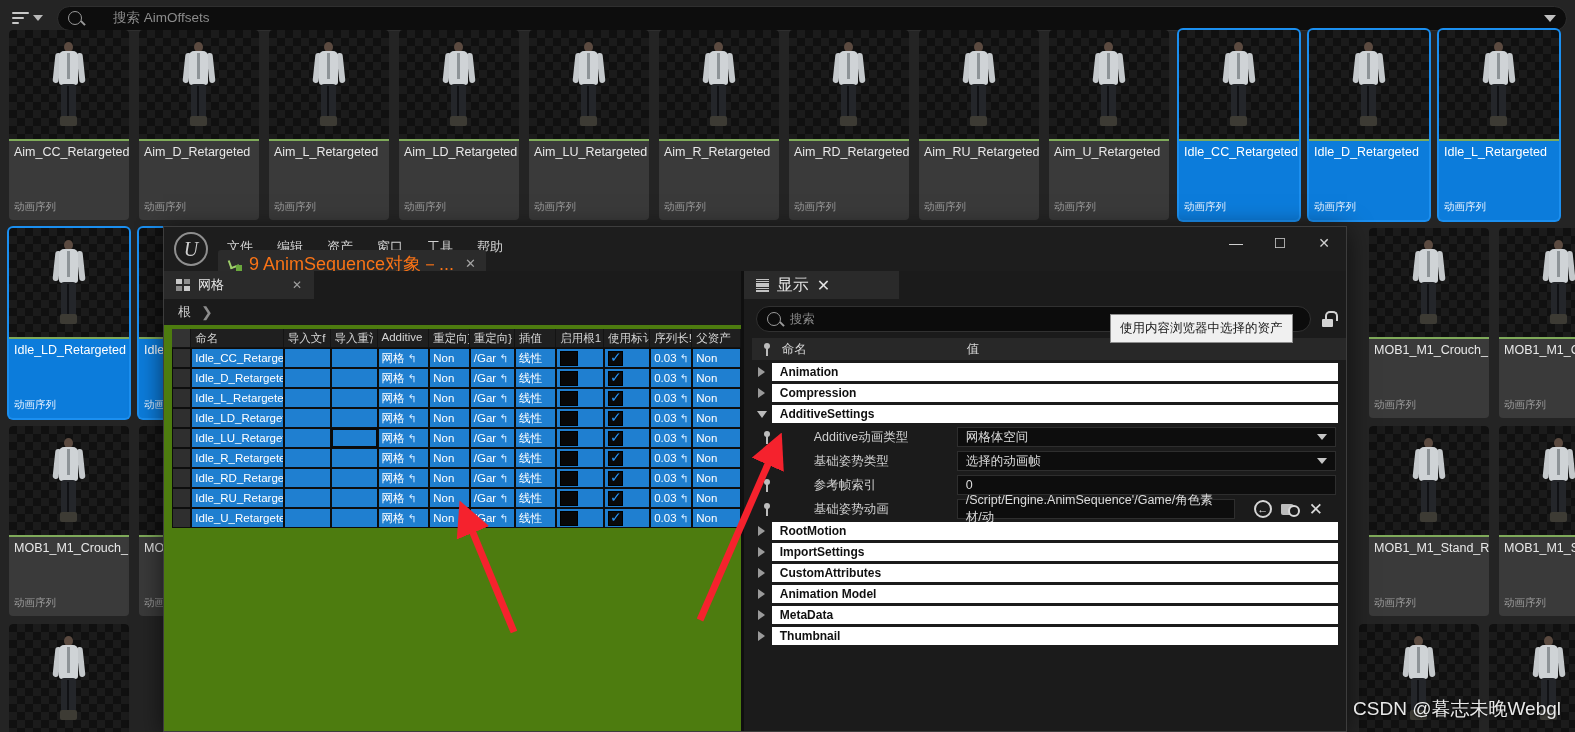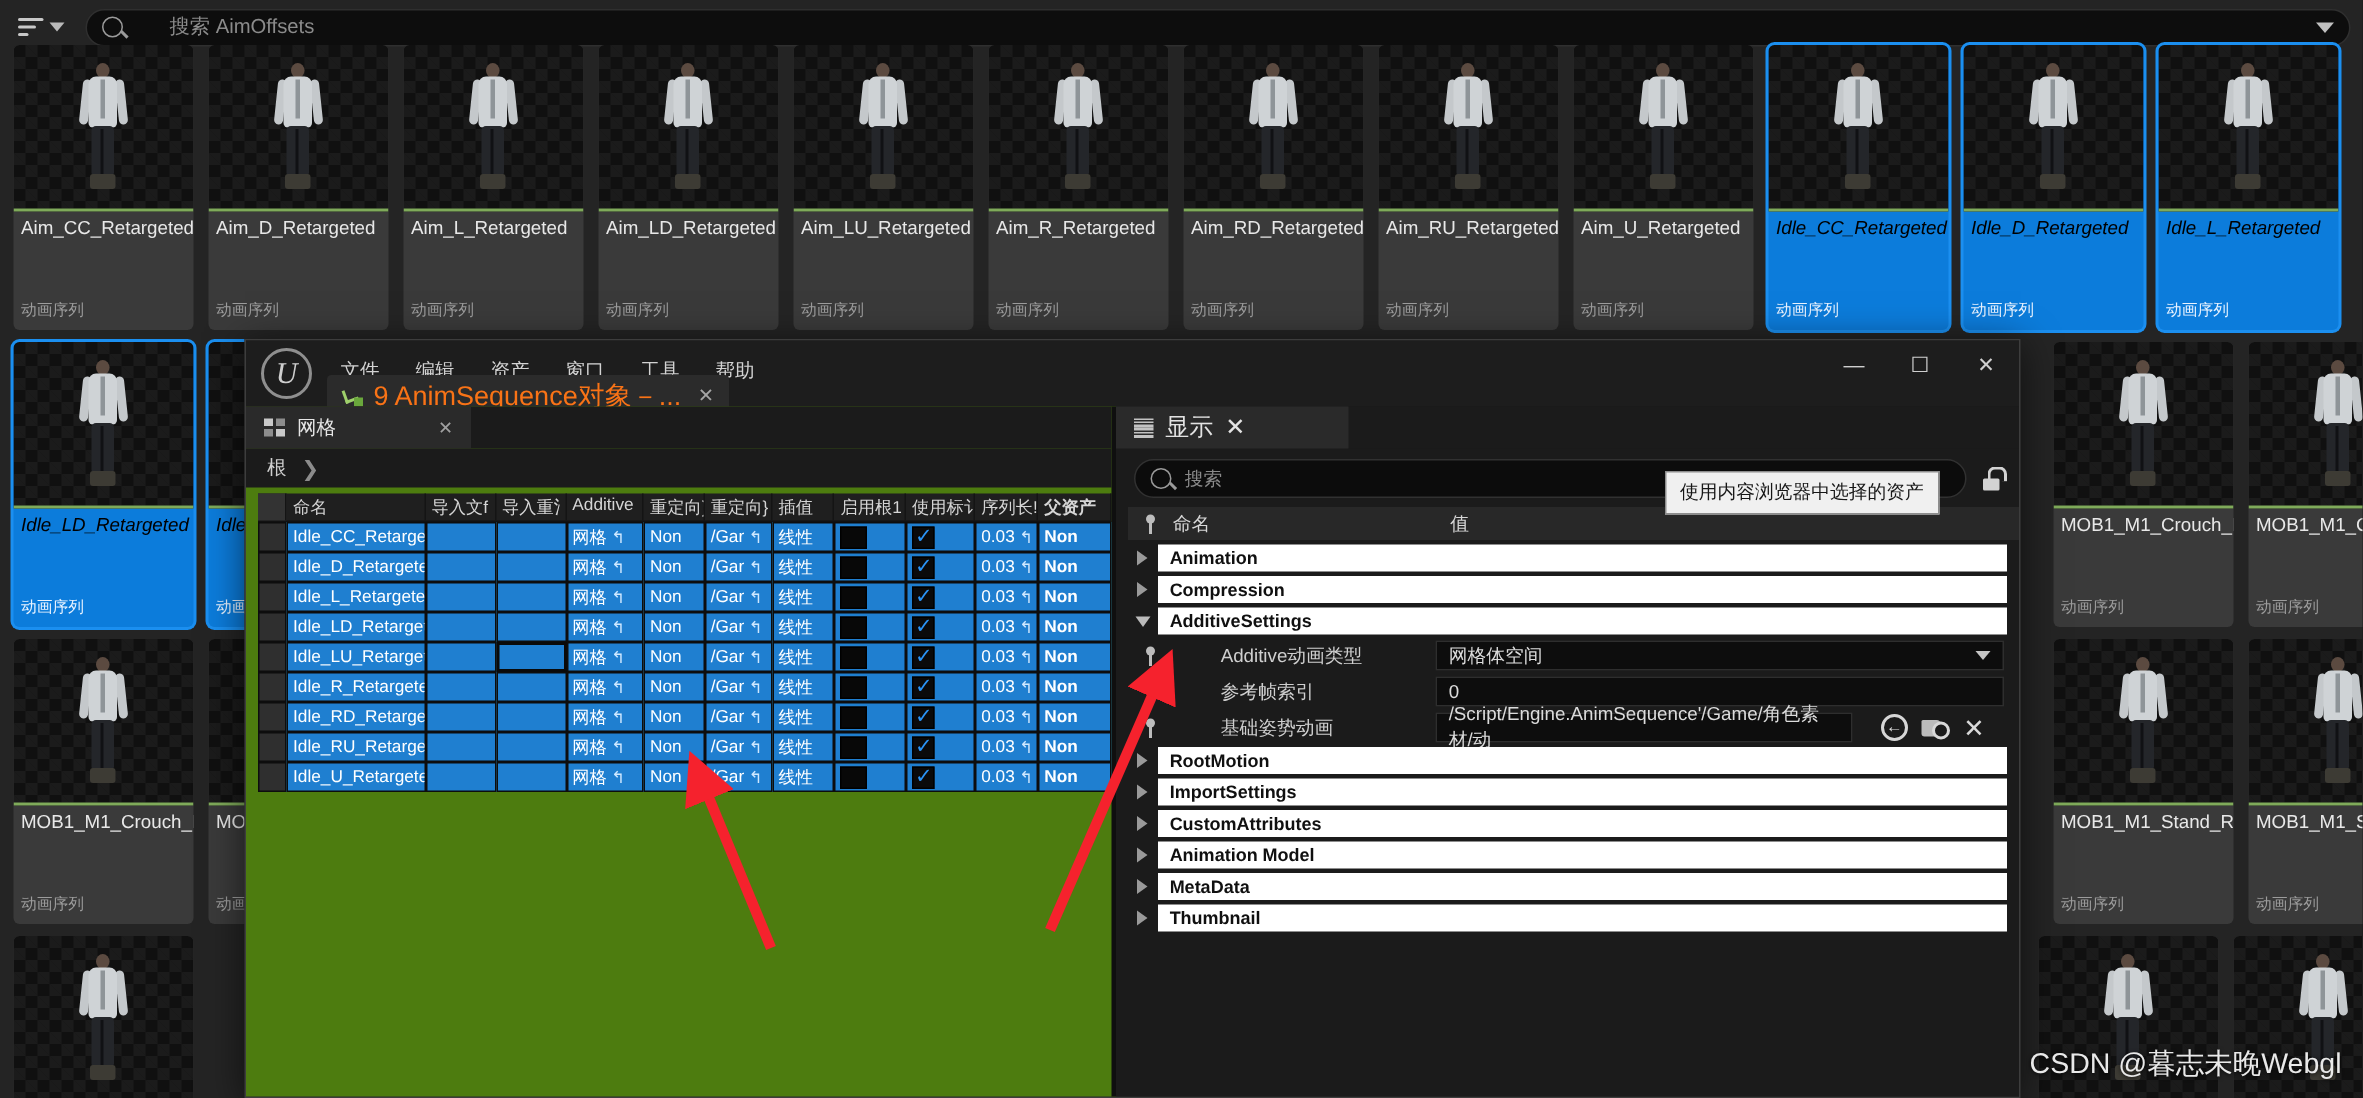--- a/index.html
+++ b/index.html
@@ -59,21 +59,21 @@
   }
   .tile .figure {
     position: absolute; left: 50%; top: 12px; transform: translateX(-50%);
     width: 34px; height: 88px;
   }
   .tile .tname {
     font-size: 12.5px; color: #e8e8e8; padding: 4px 5px 0 5px; line-height: 14px;
     white-space: nowrap; overflow: hidden;
   }
   .tile.wrapname .tname { white-space: normal; }
-  .tile.sel .tname { color: #000000; font-style: italic; }
+  .tile.sel .tname { color: #ffffff; }
   .tile .ttype { position: absolute; left: 5px; bottom: 6px; font-size: 10.5px; color: #9c9c9c; }
   .tile.sel .ttype { color: #e9f3ff; }
 
   
   .figure .head { position:absolute; left: 12px; top: 0; width: 9px; height: 10px; border-radius: 50%; background: #5b4a40; }
   .figure .torso { position:absolute; left: 7px; top: 9px; width: 19px; height: 34px; background: #cfd3d6;
      border-radius: 5px 5px 3px 3px; }
   .figure .torso::after{content:"";position:absolute;left:8px;top:2px;width:3px;height:26px;background:#8e9498;}
   .figure .armL { position:absolute; left: 2px; top: 11px; width: 6px; height: 30px; background: #c4c8cb; border-radius: 3px; transform: rotate(6deg); }
   .figure .armR { position:absolute; right: 2px; top: 11px; width: 6px; height: 30px; background: #c4c8cb; border-radius: 3px; transform: rotate(-6deg); }
@@ -138,21 +138,21 @@
   .w1 { width: 112px; }  
   .w2 { width: 56px; }   
   .w3 { width: 56px; }   
   .w4 { width: 62px; }   
   .w5 { width: 48px; }   
   .w6 { width: 54px; }   
   .w7 { width: 49px; }   
   .w8 { width: 57px; }   
   .w9 { width: 55px; }   
   .w10 { width: 50px; }  
-  .w11 { width: 58px; font-weight: bold; }  
+  .w11 { width: 58px; }  
   .undo { color: #cfe8ff; font-size: 11px; margin-left: 3px; }
   .blackbox { width: 18px; height: 15px; background: #080808; border: 1px solid #000; }
   .chk { width: 15px; height: 15px; background: #0a0a0a; border: 1px solid #000; position: relative; }
   .chk::after { content: "✓"; position: absolute; left: 1px; top: -3px; color: #2a93f5; font-size: 14px; font-weight: bold;}
   .cell-focus { outline: 2px solid #0a0a0a; outline-offset: -2px; }
 
   
   .pnl-right { flex: 1; background: #1b1b1b; position: relative; }
   .det-tab { background: #2a2a2a; height: 28px; display:flex; align-items:center; gap:8px; padding: 0 12px;
       min-width: 155px; cursor: pointer; }
@@ -860,20 +860,30 @@
               <span class="prop-name">Additive动画类型</span>
               <span class="prop-val sel-combo">
                 <span>网格体空间</span>
                 <span class="vchev"></span>
               </span>
             </div>
             <div class="prop-row">
               <span class="prop-pin">
                 <span class="pin-ic"></span>
               </span>
+              <span class="prop-name">基础姿势类型</span>
+              <span class="prop-val sel-combo">
+                <span>选择的动画帧</span>
+                <span class="vchev"></span>
+              </span>
+            </div>
+            <div class="prop-row">
+              <span class="prop-pin">
+                <span class="pin-ic"></span>
+              </span>
               <span class="prop-name">参考帧索引</span>
               <span class="prop-val">0</span>
             </div>
             <div class="prop-row asset-row">
               <span class="prop-pin">
                 <span class="pin-ic"></span>
               </span>
               <span class="prop-name">基础姿势动画</span>
               <span class="prop-val">/Script/Engine.AnimSequence'/Game/角色素材/动</span>
               <span class="asset-icons">

